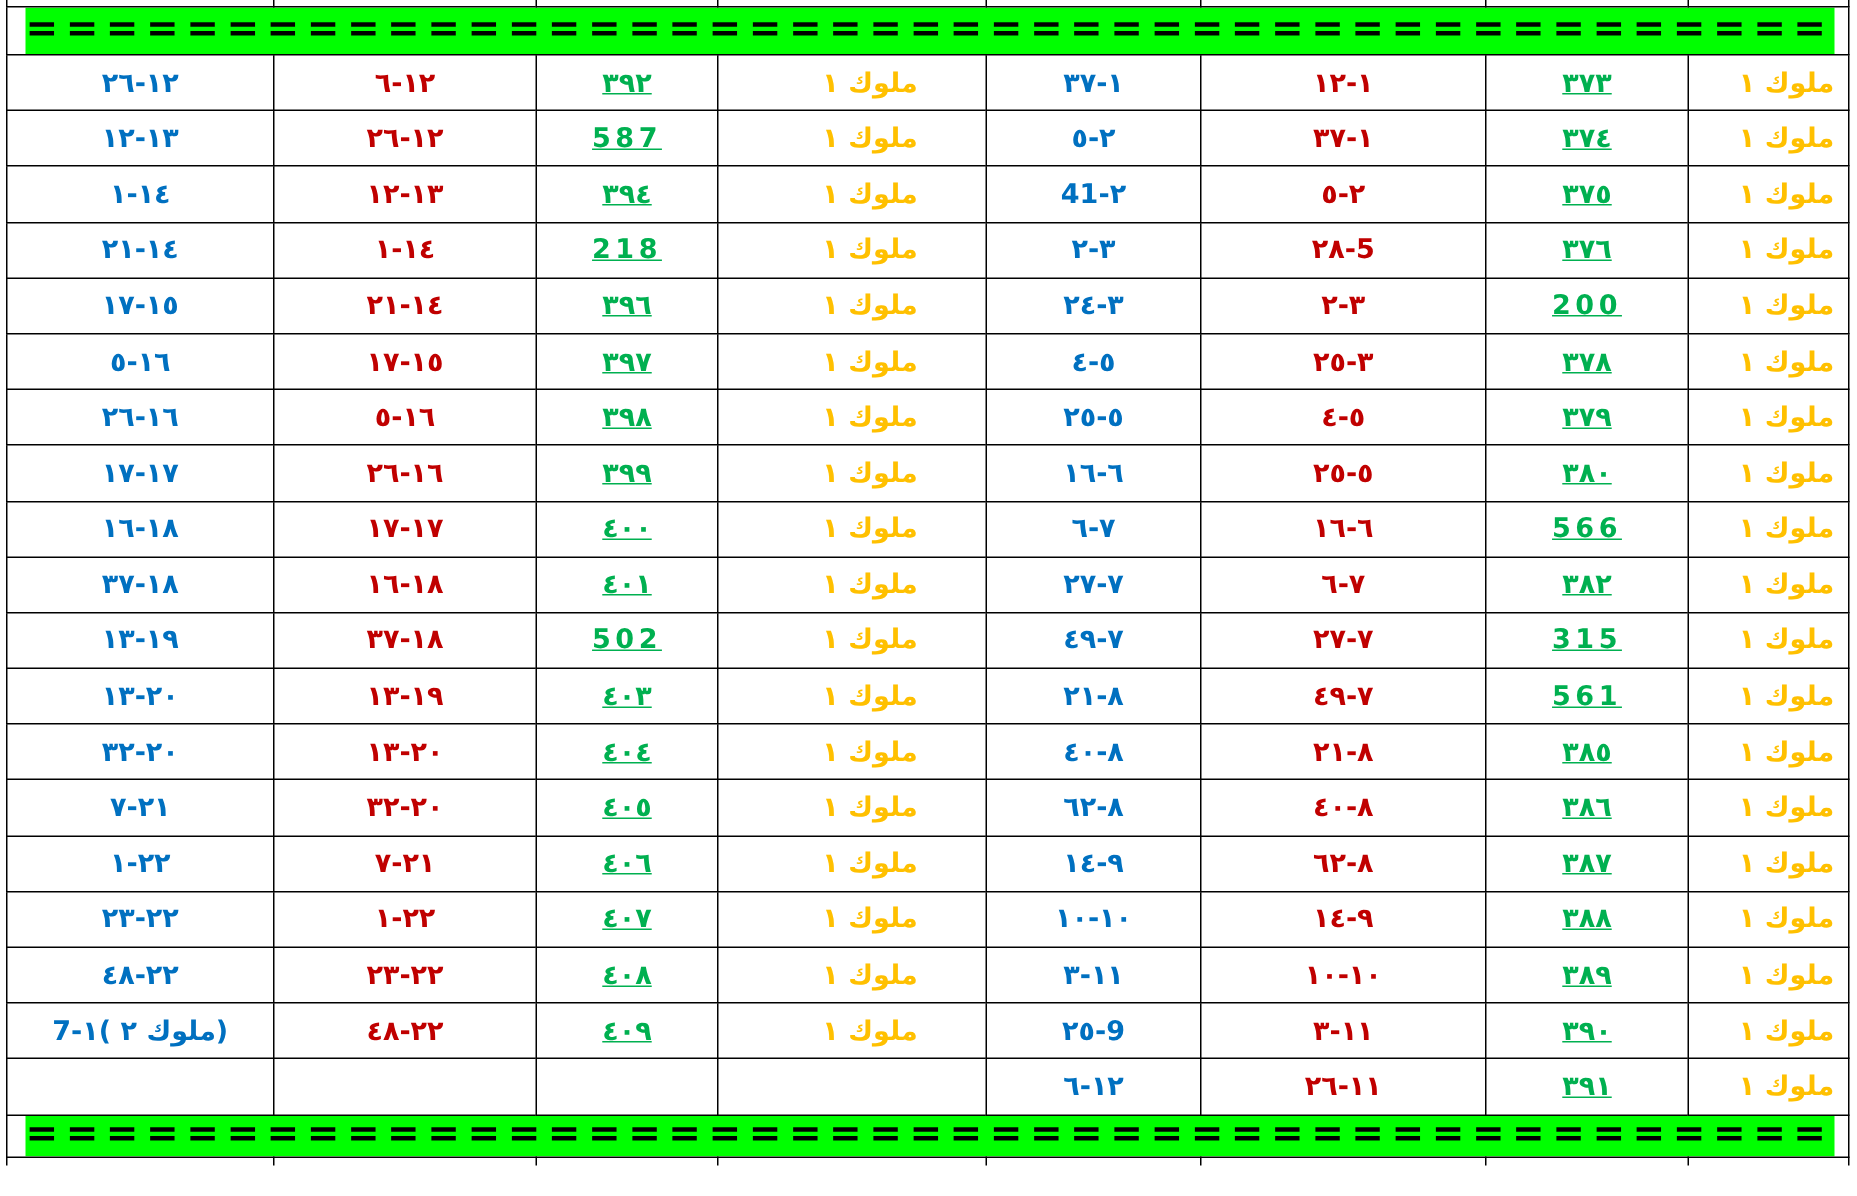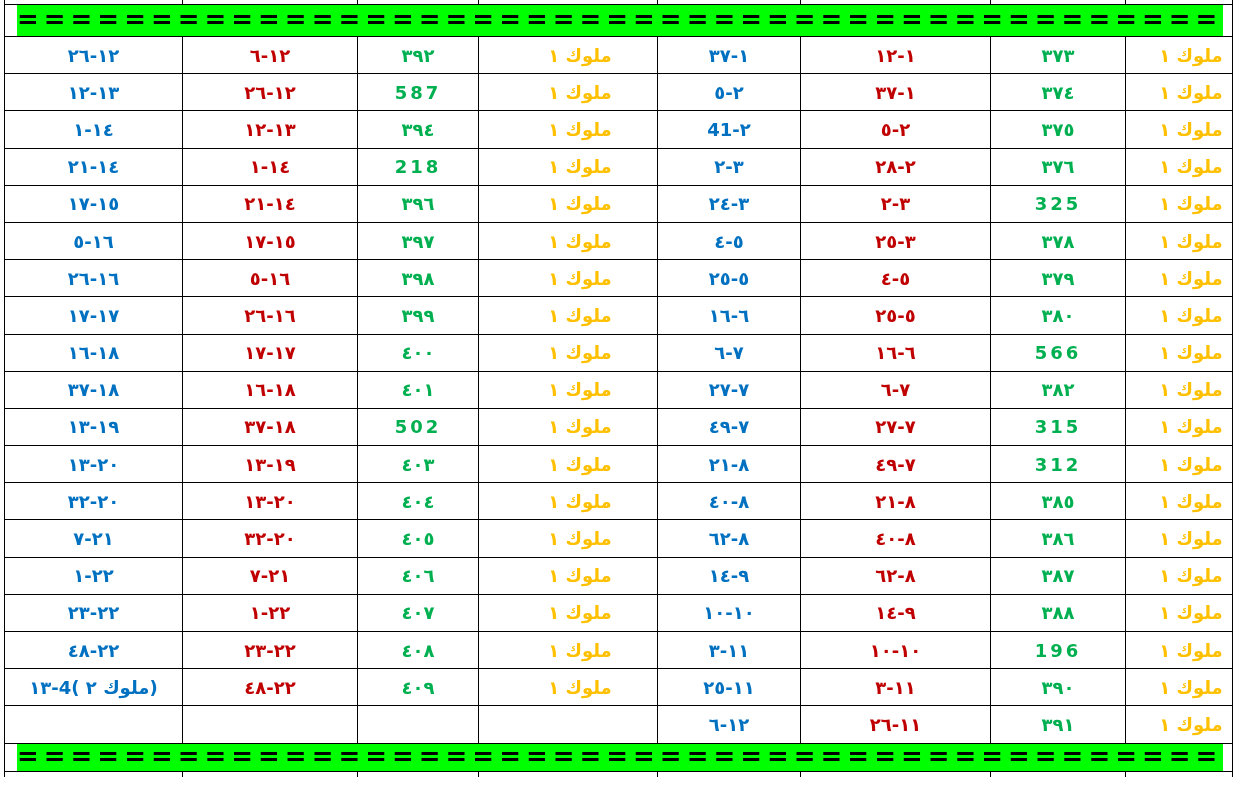--- a/index.html
+++ b/index.html
@@ -30,21 +30,21 @@
   .greenbar{
     margin-left:12px;margin-right:9px;
     background:var(--bar);
     height:31px;line-height:29px;
     overflow:hidden;
     direction:ltr;text-align:left;
     color:#000;font-weight:bold;font-size:26px;letter-spacing:5px;
   }
   .greenbar.bottom{height:27px;line-height:25px;}
   td.cell-book{color:var(--yellow);letter-spacing:1px;padding-left:24px;}
-  td.cell-day{color:var(--green);letter-spacing:3px;}
+  td.cell-day{color:var(--green);letter-spacing:3px;text-decoration:underline;}
   td.cell-from{color:var(--red);letter-spacing:2px;}
   td.cell-to{color:var(--blue);letter-spacing:2px;}
 </style>
 </head>
 <body>
 
 <table class="plan">
   <colgroup>
     <col style="width:107px">
       <col style="width:135px">
@@ -98,30 +98,30 @@
         <td class="cell-from">٢-٥</td>
         <td class="cell-to">٢-41</td>
         <td class="cell-book">ملوك ١</td>
         <td class="cell-day">٣٩٤</td>
         <td class="cell-from">١٣-١٢</td>
         <td class="cell-to">١٤-١</td>
       </tr>
       <tr class="data">
         <td class="cell-book">ملوك ١</td>
         <td class="cell-day">٣٧٦</td>
-        <td class="cell-from">٢-٢٨</td>
+        <td class="cell-from">5-٢٨</td>
         <td class="cell-to">٣-٢</td>
         <td class="cell-book">ملوك ١</td>
         <td class="cell-day">218</td>
         <td class="cell-from">١٤-١</td>
         <td class="cell-to">١٤-٢١</td>
       </tr>
       <tr class="data">
         <td class="cell-book">ملوك ١</td>
-        <td class="cell-day">325</td>
+        <td class="cell-day">200</td>
         <td class="cell-from">٣-٢</td>
         <td class="cell-to">٣-٢٤</td>
         <td class="cell-book">ملوك ١</td>
         <td class="cell-day">٣٩٦</td>
         <td class="cell-from">١٤-٢١</td>
         <td class="cell-to">١٥-١٧</td>
       </tr>
       <tr class="data">
         <td class="cell-book">ملوك ١</td>
         <td class="cell-day">٣٧٨</td>
@@ -177,21 +177,21 @@
         <td class="cell-day">315</td>
         <td class="cell-from">٧-٢٧</td>
         <td class="cell-to">٧-٤٩</td>
         <td class="cell-book">ملوك ١</td>
         <td class="cell-day">502</td>
         <td class="cell-from">١٨-٣٧</td>
         <td class="cell-to">١٩-١٣</td>
       </tr>
       <tr class="data">
         <td class="cell-book">ملوك ١</td>
-        <td class="cell-day">312</td>
+        <td class="cell-day">561</td>
         <td class="cell-from">٧-٤٩</td>
         <td class="cell-to">٨-٢١</td>
         <td class="cell-book">ملوك ١</td>
         <td class="cell-day">٤٠٣</td>
         <td class="cell-from">١٩-١٣</td>
         <td class="cell-to">٢٠-١٣</td>
       </tr>
       <tr class="data">
         <td class="cell-book">ملوك ١</td>
         <td class="cell-day">٣٨٥</td>
@@ -227,37 +227,37 @@
         <td class="cell-day">٣٨٨</td>
         <td class="cell-from">٩-١٤</td>
         <td class="cell-to">١٠-١٠</td>
         <td class="cell-book">ملوك ١</td>
         <td class="cell-day">٤٠٧</td>
         <td class="cell-from">٢٢-١</td>
         <td class="cell-to">٢٢-٢٣</td>
       </tr>
       <tr class="data">
         <td class="cell-book">ملوك ١</td>
-        <td class="cell-day">196</td>
+        <td class="cell-day">٣٨٩</td>
         <td class="cell-from">١٠-١٠</td>
         <td class="cell-to">١١-٣</td>
         <td class="cell-book">ملوك ١</td>
         <td class="cell-day">٤٠٨</td>
         <td class="cell-from">٢٢-٢٣</td>
         <td class="cell-to">٢٢-٤٨</td>
       </tr>
       <tr class="data">
         <td class="cell-book">ملوك ١</td>
         <td class="cell-day">٣٩٠</td>
         <td class="cell-from">١١-٣</td>
-        <td class="cell-to">١١-٢٥</td>
+        <td class="cell-to">9-٢٥</td>
         <td class="cell-book">ملوك ١</td>
         <td class="cell-day">٤٠٩</td>
         <td class="cell-from">٢٢-٤٨</td>
-        <td class="cell-to">(ملوك ٢ )4-١٣</td>
+        <td class="cell-to">(ملوك ٢ )١-7</td>
       </tr>
       <tr class="data">
         <td class="cell-book">ملوك ١</td>
         <td class="cell-day">٣٩١</td>
         <td class="cell-from">١١-٢٦</td>
         <td class="cell-to">١٢-٦</td>
         <td class="cell-book"></td>
         <td class="cell-day"></td>
         <td class="cell-from"></td>
         <td class="cell-to"></td>

